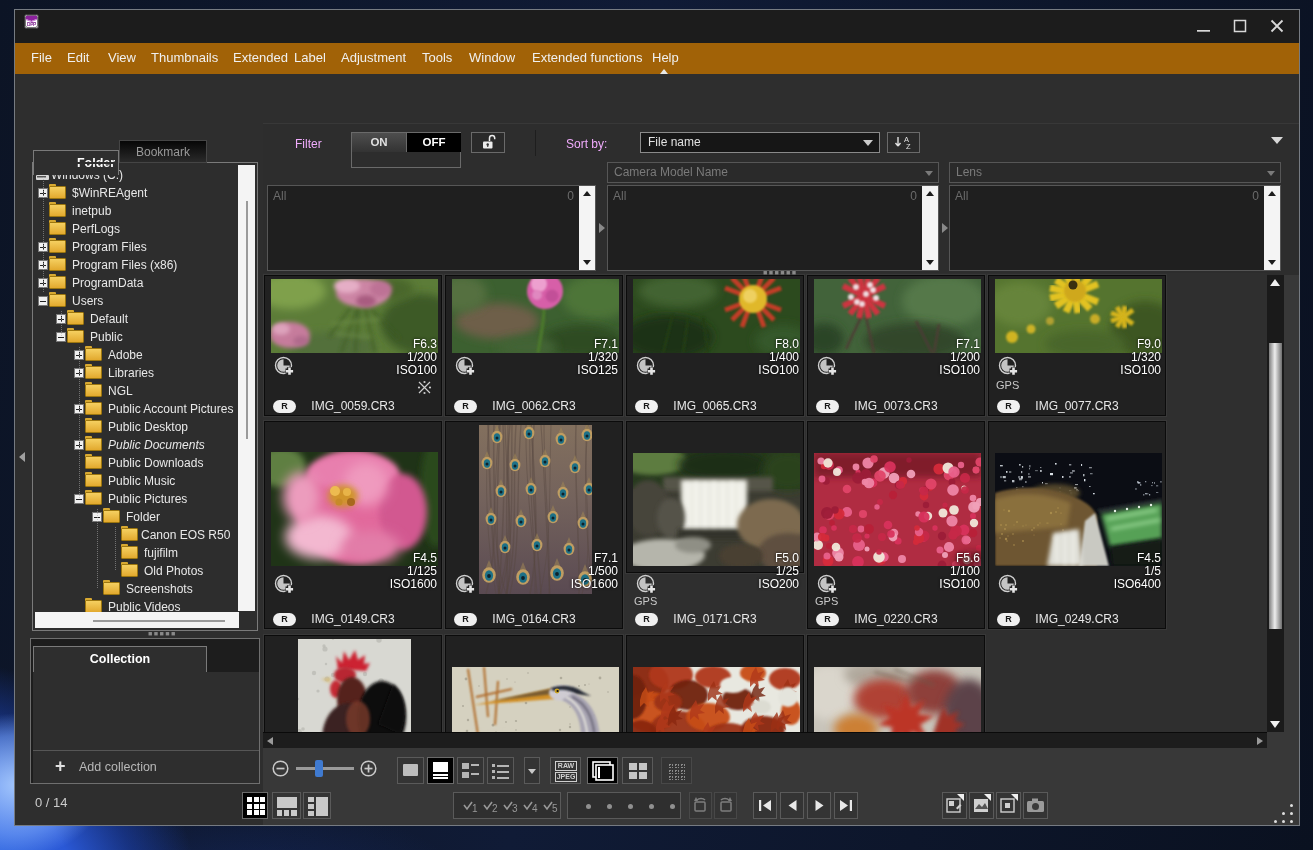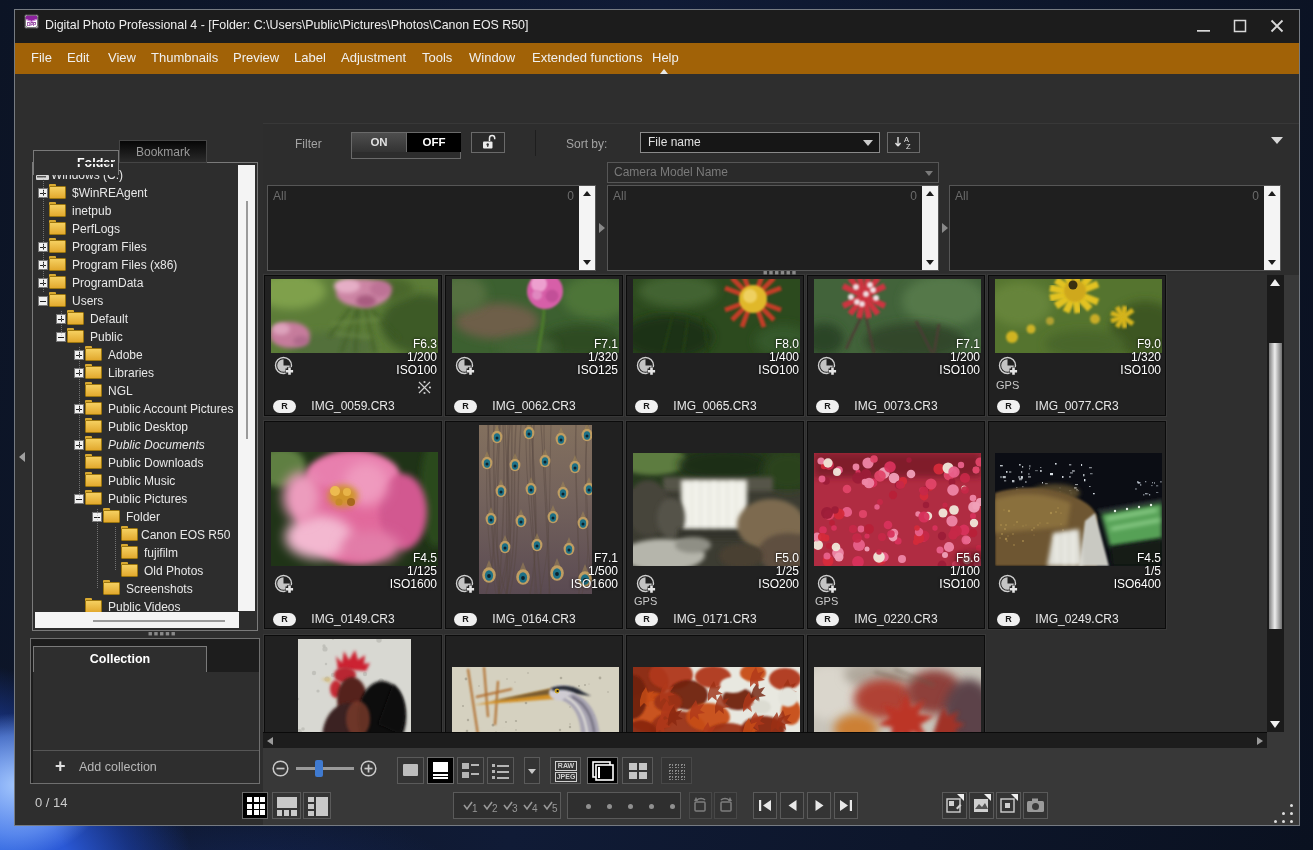--- a/index.html
+++ b/index.html
@@ -39,21 +39,21 @@
 #hsb1 { position:absolute; left:2px; bottom:2px; width:204px; height:16px; background:#f4f4f4; }
 #hsb1 .thumb { position:absolute; left:58px; top:8px; height:1.5px; width:132px; background:#9a9a9a; }
 #collwrap { position:absolute; left:-1px; top:515px; width:230px; height:146px; border:1px solid #6f6f6f; background:#1d1d1d;}
 #colltab { position:absolute; left:2px; top:7px; width:174px; height:26px; background:#2e2e2e; border:1px solid #7a7a7a; border-bottom:none; color:#fff; font-weight:bold; font-size:12.5px; text-align:center; line-height:25px;}
 #collbody { position:absolute; left:2px; top:33px; width:226px; height:78px; background:#2e2e2e; }
 #colladd { position:absolute; left:2px; top:111px; width:226px; height:33px; background:#2e2e2e; border-top:1px solid #565656; color:#b8b8b8; font-size:12.5px; }
 #status014 { position:absolute; left:4px; top:672px; font-size:13px; color:#cccccc; }
 .dots { position:absolute; color:#8a8a8a; font-size:7px; letter-spacing:1.5px; }
 #main { position:absolute; left:248px; top:0px; width:1036px; height:702px; background:#383838; }
 #filterbar { position:absolute; left:0; top:1px; width:1036px; height:151px; background:#2d2d2d; }
-.glabel { position:absolute; color:#a3a3a3; font-size:12px; }
+.glabel { position:absolute; color:#f0abfc; font-size:12px; }
 .combo-dis { position:absolute; top:38px; height:21px; background:#2a2a2a; border:1px solid #565656; color:#7a7a7a; font-size:12px; line-height:19px; padding-left:6px;}
 .dcaret { position:absolute; top:8px; right:5px; width:0; height:0; border-left:4.5px solid transparent; border-right:4.5px solid transparent; border-top:5px solid #7a7a7a;}
 .lbox { position:absolute; top:61px; height:86px; background:#1f1f1f; border:1px solid #565656; }
 .lbox .all { position:absolute; left:5px; top:3px; color:#6b6b6b; font-size:12px;}
 .lbox .zero { position:absolute; right:21px; top:3px; color:#6b6b6b; font-size:12px;}
 .lbox .sb { position:absolute; right:0; top:0; width:16px; height:84px; background:#f4f4f4;}
 .lbox .sb:before { content:""; position:absolute; left:4px; top:5px; border-left:4px solid transparent; border-right:4px solid transparent; border-bottom:5px solid #1c1c1c; }
 .lbox .sb:after { content:""; position:absolute; left:4px; bottom:5px; border-left:4px solid transparent; border-right:4px solid transparent; border-top:5px solid #1c1c1c; }
 #grid { position:absolute; left:0; top:150px; width:1004px; height:459px; background:#2f2f2f; overflow:hidden;}
 .cell { position:absolute; width:178px; background:#212121; border:1px solid #0b0b0b; box-shadow:0 0 0 1px #383838; }
@@ -75,37 +75,36 @@
 </style></head><body>
 <div id="desk"></div>
 <div id="win">
 <div id="titlebar">
 <svg id="appicon" style="position:absolute;left:9px;top:4px" width="16" height="16" viewBox="0 0 16 16">
         <rect x="0.5" y="0.5" width="15" height="15" rx="3.2" fill="#ffffff" stroke="#4a4a4a"></rect>
         <path d="M1.5 1 H14.5 Q15 1 15 2.5 V4.6 L8 7.4 L1 4.9 V2.5 Q1 1 2.5 1 Z" fill="#8b219c"></path>
         <path d="M1 4.9 L8 7.4 L15 4.6 L15 5.8 L8 8.6 L1 6.1 Z" fill="#c06ecf"></path>
         <text x="8" y="13.6" text-anchor="middle" font-size="6" font-weight="bold" fill="#7c1f8d" font-family="Liberation Sans" letter-spacing="-0.4">DPP</text>
       </svg>
-<div id="wtitle">Digital Photo Professional 4 - [Folder: C:\Users\Public\Pictures\Photos\Canon EOS R50]</div>
 <svg style="position:absolute;left:1171px;top:0" width="34" height="33">
         <rect x="11" y="20" width="13" height="1.7" fill="#d8d8d8"></rect>
       </svg>
 <svg style="position:absolute;left:1208px;top:0" width="34" height="33">
         <rect x="11.5" y="10.5" width="11" height="11" fill="none" stroke="#d8d8d8" stroke-width="1.5"></rect>
       </svg>
 <svg style="position:absolute;left:1245px;top:0" width="34" height="33">
         <path d="M11.5 10.5 L22.5 21.5 M22.5 10.5 L11.5 21.5" stroke="#d8d8d8" stroke-width="1.8"></path>
       </svg>
 </div>
 <div id="menubar">
 <span style="left:16px">File</span>
 <span style="left:52px">Edit</span>
 <span style="left:93px">View</span>
 <span style="left:136px">Thumbnails</span>
-<span style="left:218px">Preview</span>
+<span style="left:218px">Extended</span>
 <span style="left:279px">Label</span>
 <span style="left:326px">Adjustment</span>
 <span style="left:407px">Tools</span>
 <span style="left:454px">Window</span>
 <span style="left:517px">Extended functions</span>
 <span style="left:637px">Help</span>
 <div style="position:absolute;left:645px;top:26px;width:0;height:0;border-left:4px solid transparent;border-right:4px solid transparent;border-bottom:5px solid #e8e8e8;"></div>
 </div>
 <div id="content">
 <div id="larrow"></div>
@@ -259,21 +258,21 @@
 <div id="colladd">
             <span style="position:absolute;left:22px;top:5px;font-size:18px;color:#e0e0e0;font-weight:bold;">+</span>
             <span style="position:absolute;left:46px;top:9px;">Add collection</span>
           </div>
         </div>
 <div id="status014">0 / 14</div>
 </div>
 <div id="main">
 <div id="filterbar">
 <span class="glabel" style="left:32px; top:13px;">Filter</span>
-<div style="position:absolute;left:88px;top:8px;width:110px;height:27px;border:1px solid #6a6a6a;">
+<div style="position:absolute;left:88px;top:8px;width:110px;height:36px;border:1px solid #6a6a6a;">
 <div style="position:absolute;left:0;top:0;width:55px;height:19px;background:linear-gradient(#4e4e4e,#333333);color:#e0e0e0;font-size:11.5px;font-weight:bold;text-align:center;line-height:19px;border-right:1px solid #6a6a6a;">ON</div>
 <div style="position:absolute;left:55px;top:0;width:54px;height:19px;background:#000;color:#ffffff;font-size:11.5px;font-weight:bold;text-align:center;line-height:19px;">OFF</div>
           </div>
 <div style="position:absolute;left:208px;top:8px;width:34px;height:21px;background:#2a2a2a;border:1px solid #6a6a6a;">
 <svg width="32" height="19" viewBox="0 0 32 19">
               <rect x="11" y="8.5" width="9.5" height="7" rx="1" fill="#ececec"></rect>
               <circle cx="15.7" cy="11.5" r="1.2" fill="#333"></circle>
               <rect x="15.2" y="11.5" width="1.1" height="2.5" fill="#333"></rect>
               <path d="M17.5 8 v-3 a2.6 2.6 0 0 1 5.2 0 v1.2" stroke="#ececec" stroke-width="1.5" fill="none"></path>
             </svg></div>
@@ -292,20 +291,21 @@
             <span class="all">All</span>
             <span class="zero">0</span>
             <div class="sb"></div>
           </div>
 <div class="combo-dis" style="left:344px;width:332px;">Camera Model Name<div class="dcaret"></div></div>
 <div class="lbox" style="left:344px;width:332px;">
             <span class="all">All</span>
             <span class="zero">0</span>
             <div class="sb"></div>
           </div>
+<div class="combo-dis" style="left:686px;width:332px;">Lens<div class="dcaret"></div></div>
 <div class="lbox" style="left:686px;width:332px;">
             <span class="all">All</span>
             <span class="zero">0</span>
             <div class="sb"></div>
           </div>
 <div class="sarrow" style="left:336px;top:99px;border-top:5px solid transparent;border-bottom:5px solid transparent;border-left:6px solid #8a8a8a;"></div>
 <div class="sarrow" style="left:679px;top:99px;border-top:5px solid transparent;border-bottom:5px solid transparent;border-left:6px solid #8a8a8a;"></div>
 </div>
 <div class="dots" style="left:500px;top:146px;z-index:5;">■■■■■■</div>
 <div id="grid">
@@ -684,21 +684,21 @@
             <div class="exif" style="top:130px;">F7.1<br>1/500<br>ISO1600</div>
             <div style="position:absolute;left:9px;top:152px;"><svg width="22" height="22" viewBox="0 0 22 22">
 <circle cx="9.5" cy="9.5" r="8" fill="none" stroke="#d0d0d0" stroke-width="1.4"></circle>
 <path d="M9.5 3.2 a6.3 6.3 0 1 0 6.3 6.3 L9.5 9.5 Z" fill="#c4c4c4"></path>
 <path d="M15.5 11.2 v8 M11.5 15.2 h8" stroke="#222222" stroke-width="5.2"></path>
 <path d="M15.5 11.6 v7.2 M11.9 15.2 h7.2" stroke="#e4e4e4" stroke-width="2.6"></path>
 </svg></div>
             <div class="rbadge" style="top:191px;">R</div>
             <div class="fname" style="top:190px;">IMG_0164.CR3</div>
           </div>
-<div class="cell" style="left:363px;top:148px;height:208px;">
+<div class="cell" style="left:363px;top:148px;height:152px;">
             <div class="photo" style="left:6px;top:31px;width:167px;height:113px;"><svg width="167" height="113" viewBox="0 0 167 113">
                 <filter id="c2b1" x="-60%" y="-60%" width="220%" height="220%">
                   <feGaussianBlur stdDeviation="4"></feGaussianBlur>
                 </filter>
                 <filter id="c2b2" x="-60%" y="-60%" width="220%" height="220%">
                   <feGaussianBlur stdDeviation="2"></feGaussianBlur>
                 </filter>
                 <rect width="167" height="113" fill="#3c3c32"></rect>
                 <rect x="0" y="0" width="167" height="36" fill="#273a1e"></rect>
                 <ellipse cx="20" cy="8" rx="35" ry="14" fill="#5d7c40" filter="url(#c2b2)"></ellipse>

